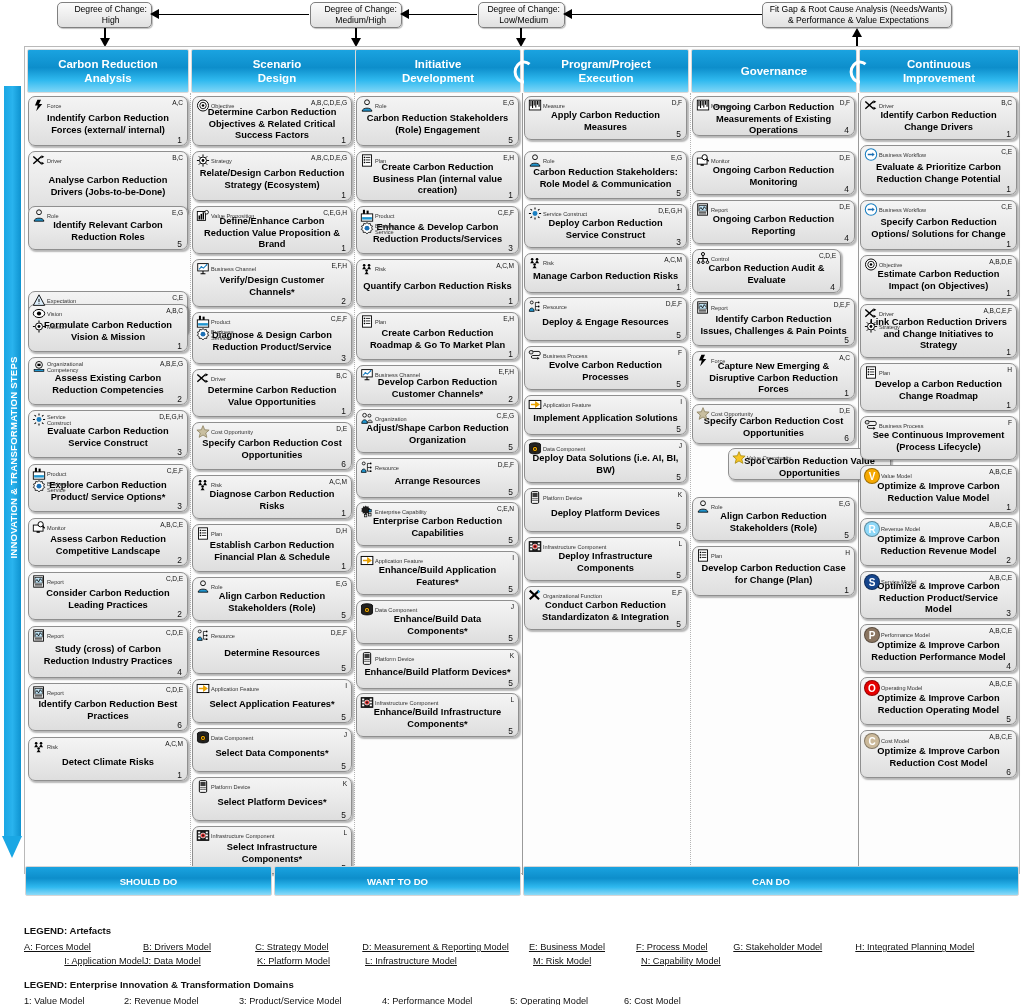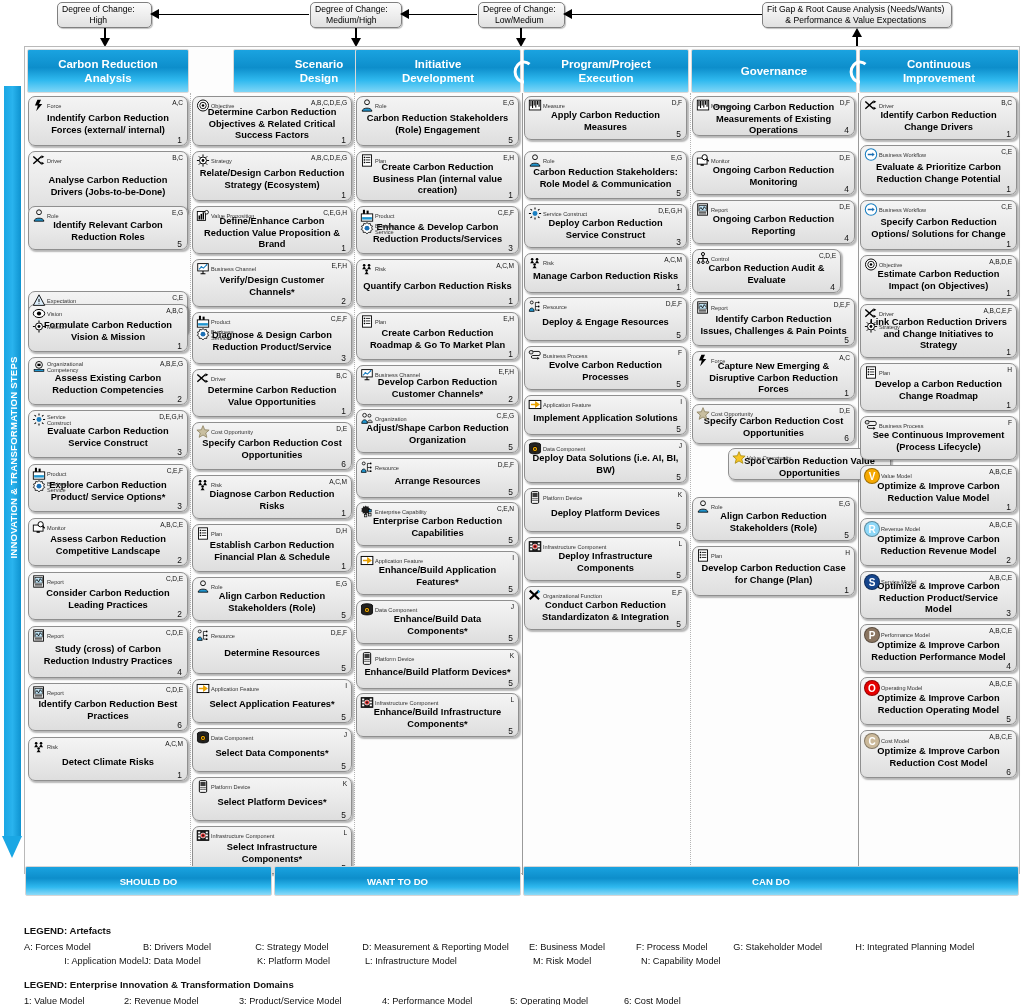--- a/index.html
+++ b/index.html
@@ -14,21 +14,21 @@
 
   
   .doc-box{
     position:absolute;
     border:1px solid #808080;
     border-radius:5px;
     background:linear-gradient(180deg,#fbfbfb 0%,#ededed 55%,#e0e0e0 100%);
     box-shadow:1px 1px 1px rgba(0,0,0,.25);
     font-size:8.6px; line-height:11px; color:#000;
     text-align:center;
-    display:flex; align-items:center; justify-content:flex-start;
+    display:flex; align-items:center; justify-content:flex-end;
     padding:2px 4px;
   }
 
   .arrow-line{position:absolute;background:#000;}
   .arrow-head{position:absolute;width:0;height:0;}
 
   
   #board{
     position:absolute; left:24px; top:46px; width:996px; height:828px;
     border:1px solid #b9b9b9;
@@ -110,21 +110,21 @@
     color:#fff; font-weight:bold; font-size:9.6px;
     display:flex;align-items:center;justify-content:center;
     border-radius:2px;
   }
 
   
   #legend{position:absolute; left:24px; top:925px; width:990px;
     font-size:9.2px; color:#111; line-height:12px;}
   .lg-head{font-weight:bold;font-size:9.6px;margin-bottom:4px;}
   .lg-row{display:flex;margin-bottom:2px;}
-  .lg-row span{display:block;}
+  .lg-row span{display:block;text-decoration:underline;}
 </style>
 </head>
 <body>
 
 <div class="doc-box" style="left:57px;top:2px;width:95px;height:26px;">
   <div>
     <div>Degree of Change:</div>
     <div>High</div>
   </div>
 </div>
@@ -175,21 +175,21 @@
 </div>
 
 <div id="board">
 
   <div class="colhead" style="left:2px;width:162px;">
     <div>
       <div>Carbon Reduction</div>
       <div>Analysis</div>
     </div>
   </div>
-  <div class="colhead" style="left:166px;width:172px;margin-left:42px;">
+  <div class="colhead" style="left:166px;width:172px;">
     <div>
       <div>Scenario</div>
       <div>Design</div>
     </div>
   </div>
   <div class="colhead" style="left:330px;width:166px;">
     <div>
       <div>Initiative</div>
       <div>Development</div>
     </div>

